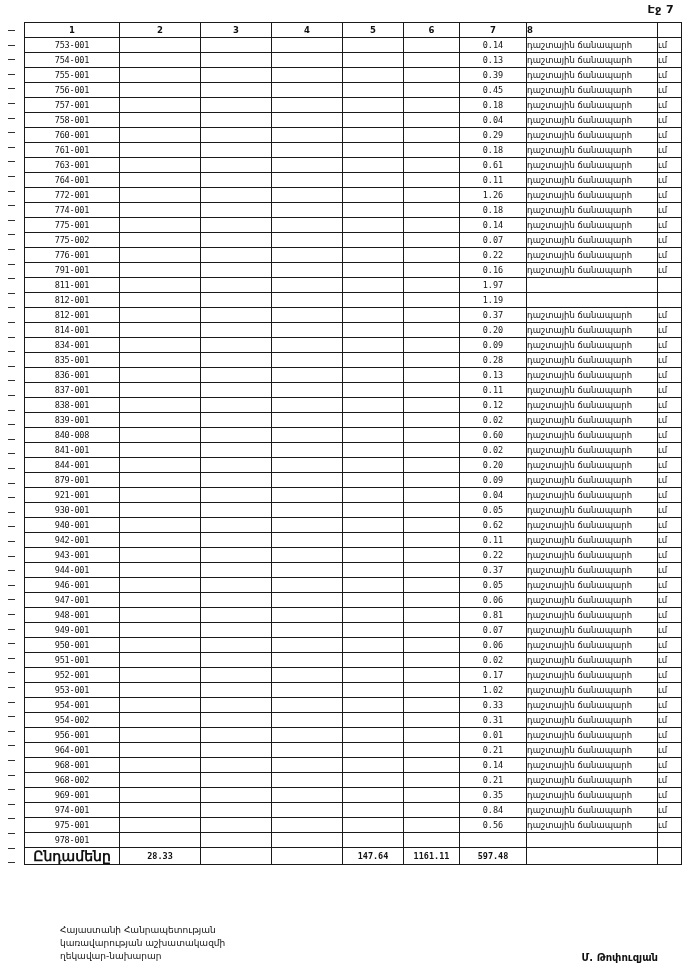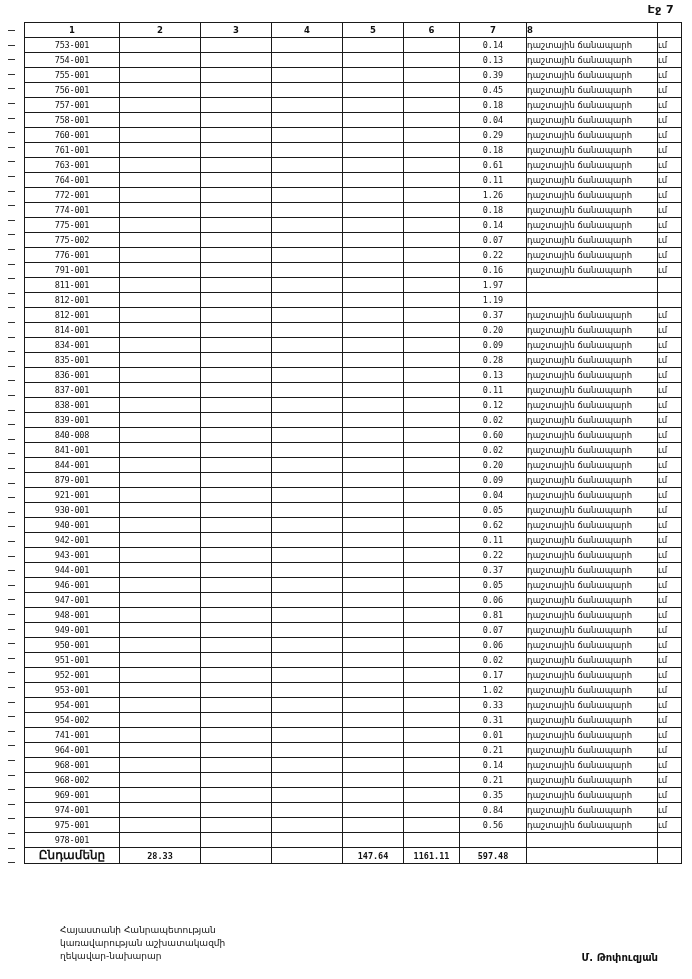--- a/index.html
+++ b/index.html
@@ -61,21 +61,21 @@
   .c7 { width: 66px;  text-align: center; }
   .c8 { width: 130px; text-align: left; padding-left: 2px; font-size: 8px; }
   .c9 { width: 23px;  text-align: left; padding-left: 1px; font-size: 7px; }
   .code { font-family: "DejaVu Sans Mono", "Liberation Mono", monospace; font-size: 8.5px; letter-spacing: -0.2px; }
   .num  { font-family: "DejaVu Sans Mono", "Liberation Mono", monospace; font-size: 8.5px; }
   tr.total td {
     font-weight: bold;
     font-size: 8.5px;
     height: 15px;
   }
-  tr.total .c1 { font-family: Liberation Serif, serif; font-size: 12px; }
+  tr.total .c1 { font-family: Liberation Sans, sans-serif; font-size: 14px; }
   .footer {
     position: absolute;
     left: 60px;
     bottom: 16px;
     font-size: 9px;
     line-height: 13px;
   }
   .footer div { white-space: nowrap; }
   .signature {
     position: absolute;
@@ -683,21 +683,21 @@
           <td class="c2"></td>
           <td class="c3"></td>
           <td class="c4"></td>
           <td class="c5"></td>
           <td class="c6"></td>
           <td class="c7 num">0.31</td>
           <td class="c8">դաշտային ճանապարհ</td>
           <td class="c9">ւմ</td>
         </tr>
         <tr>
-          <td class="c1 code">741-001</td>
+          <td class="c1 code">956-001</td>
           <td class="c2"></td>
           <td class="c3"></td>
           <td class="c4"></td>
           <td class="c5"></td>
           <td class="c6"></td>
           <td class="c7 num">0.01</td>
           <td class="c8">դաշտային ճանապարհ</td>
           <td class="c9">ւմ</td>
         </tr>
         <tr>

